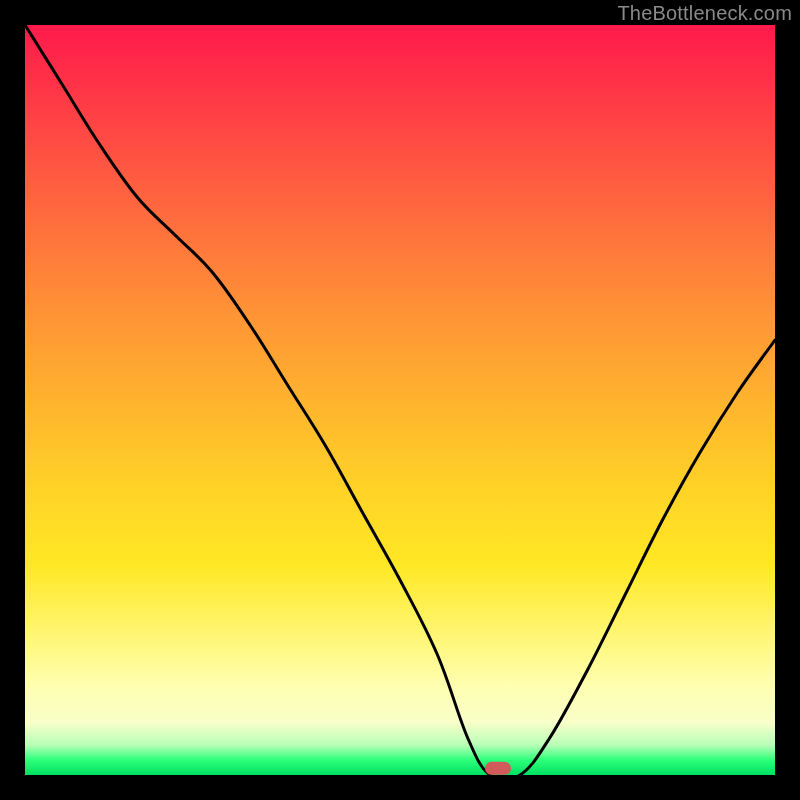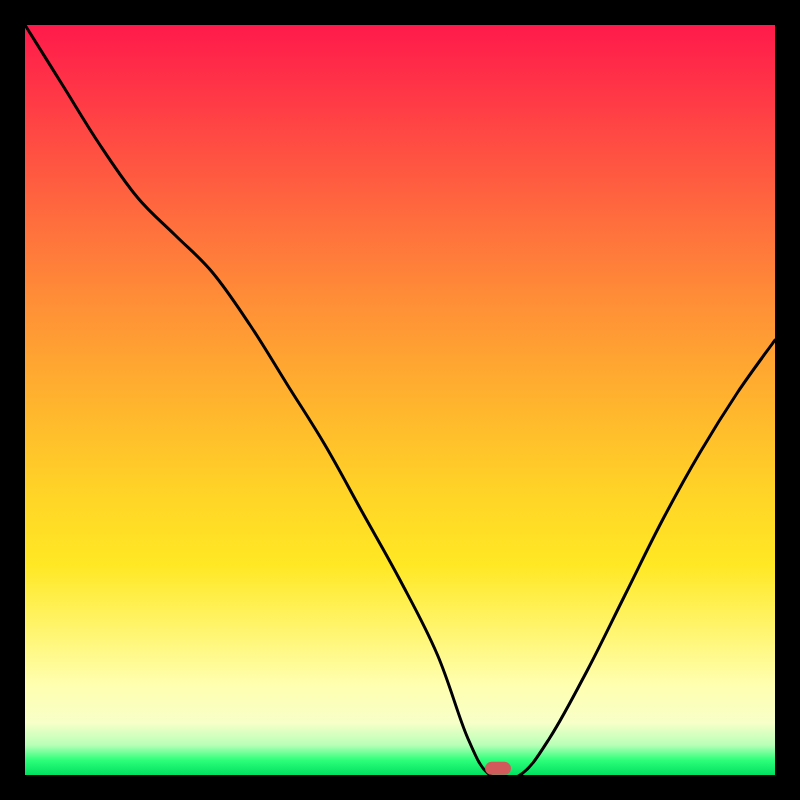--- a/index.html
+++ b/index.html
@@ -67,20 +67,21 @@
     color: #8a8a8a;
     font-size: 20px;
     letter-spacing: 0.2px;
     user-select: none;
   }
 </style>
 </head>
 <body>
 
 <div class="chart-wrap">
+  <div class="watermark">TheBottleneck.com</div>
 
   <div class="plot-area">
     <div class="gradient-bg"></div>
 
     <svg class="curve" viewBox="0 0 750 750" preserveAspectRatio="none">
       <path id="curve-path" fill="none" stroke="#000" stroke-width="3" stroke-linejoin="round" stroke-linecap="round" d="M 0.0 0.0 C 6.8 10.8, 24.0 38.4, 37.5 60.0 C 51.0 81.6, 61.5 99.8, 75.0 120.0 C 88.5 140.3, 99.0 156.3, 112.5 172.5 C 126.0 188.7, 136.5 196.5, 150.0 210.0 C 163.5 223.5, 174.0 231.3, 187.5 247.5 C 201.0 263.7, 211.5 279.8, 225.0 300.0 C 238.5 320.3, 249.0 338.4, 262.5 360.0 C 276.0 381.6, 286.5 397.1, 300.0 420.0 C 313.5 442.9, 324.0 463.2, 337.5 487.5 C 351.0 511.8, 361.5 529.4, 375.0 555.0 C 388.5 580.6, 400.4 601.6, 412.5 630.0 C 424.7 658.4, 433.1 690.9, 442.5 712.5 C 451.9 734.1, 455.6 743.3, 465.0 750.0 C 474.4 756.8, 484.2 756.8, 495.0 750.0 C 505.8 743.3, 512.9 731.4, 525.0 712.5 C 537.1 693.6, 549.0 670.6, 562.5 645.0 C 576.0 619.4, 586.5 597.0, 600.0 570.0 C 613.5 543.0, 624.0 520.6, 637.5 495.0 C 651.0 469.4, 661.5 450.4, 675.0 427.5 C 688.5 404.6, 699.0 387.8, 712.5 367.5 C 726.0 347.3, 743.3 324.5, 750.0 315.0"></path>
     </svg>
 
     <div class="marker" id="marker" style="left: 63%; top: 99.2%;"></div>
   </div>

